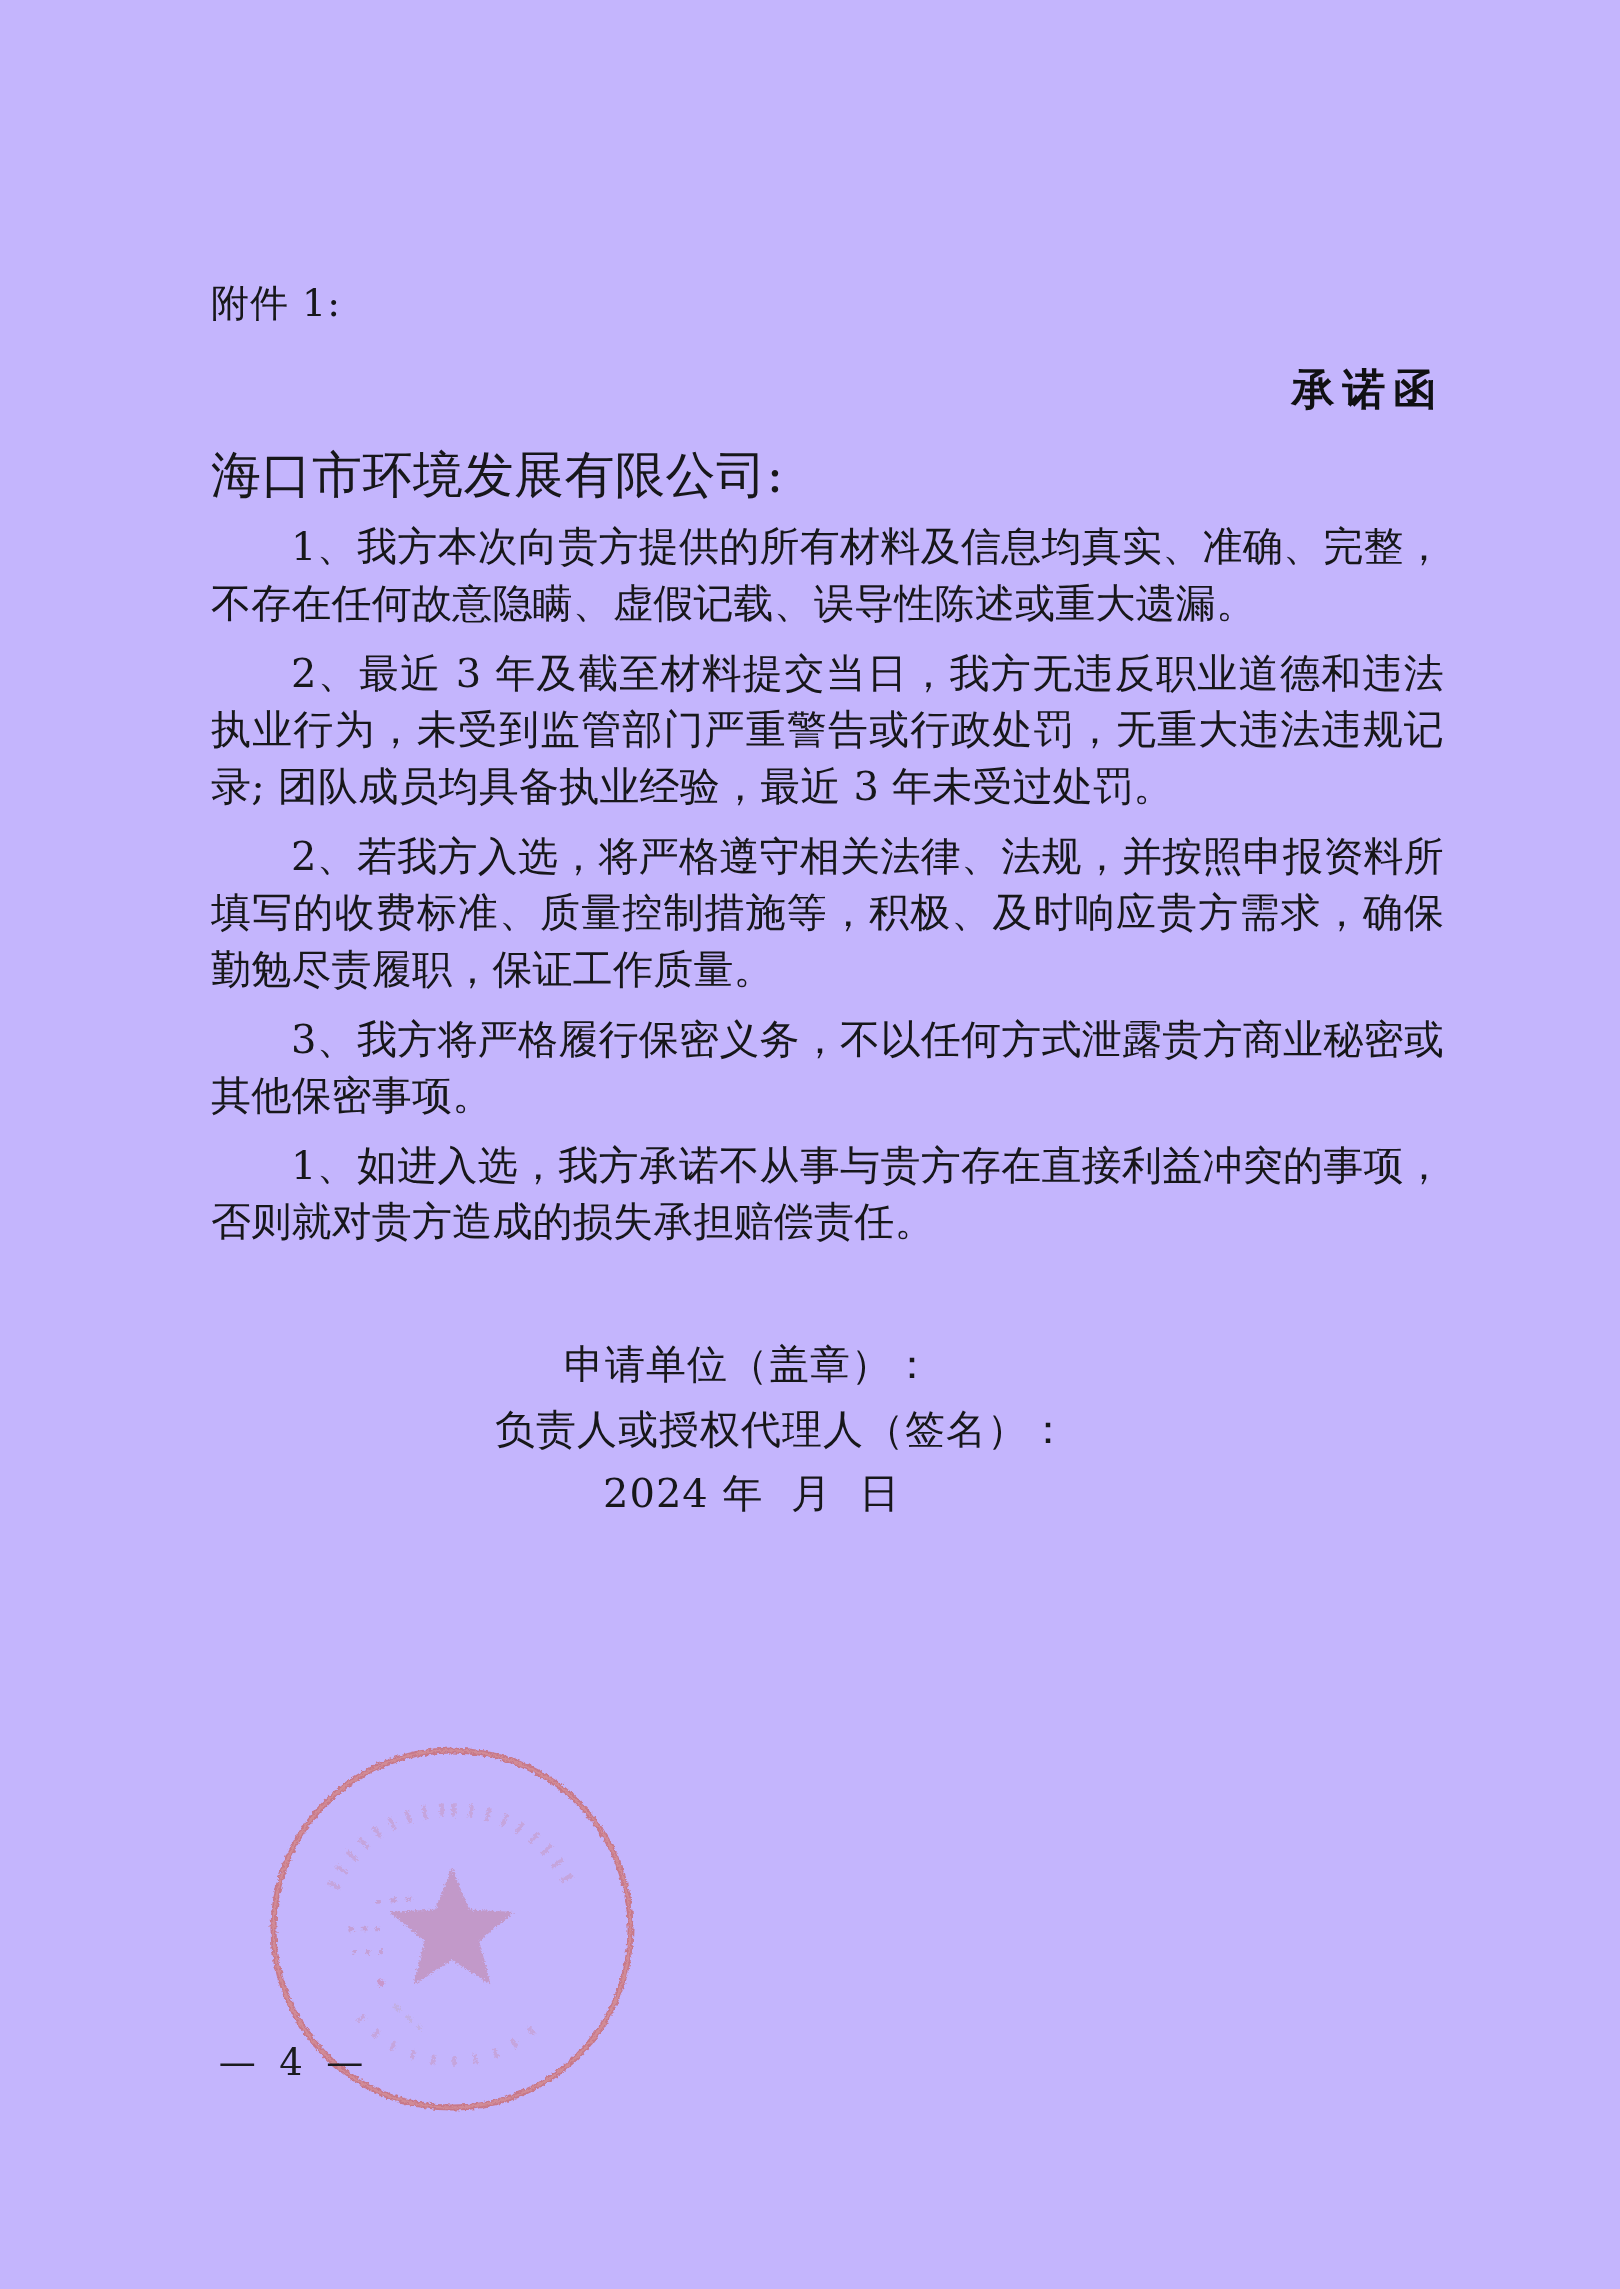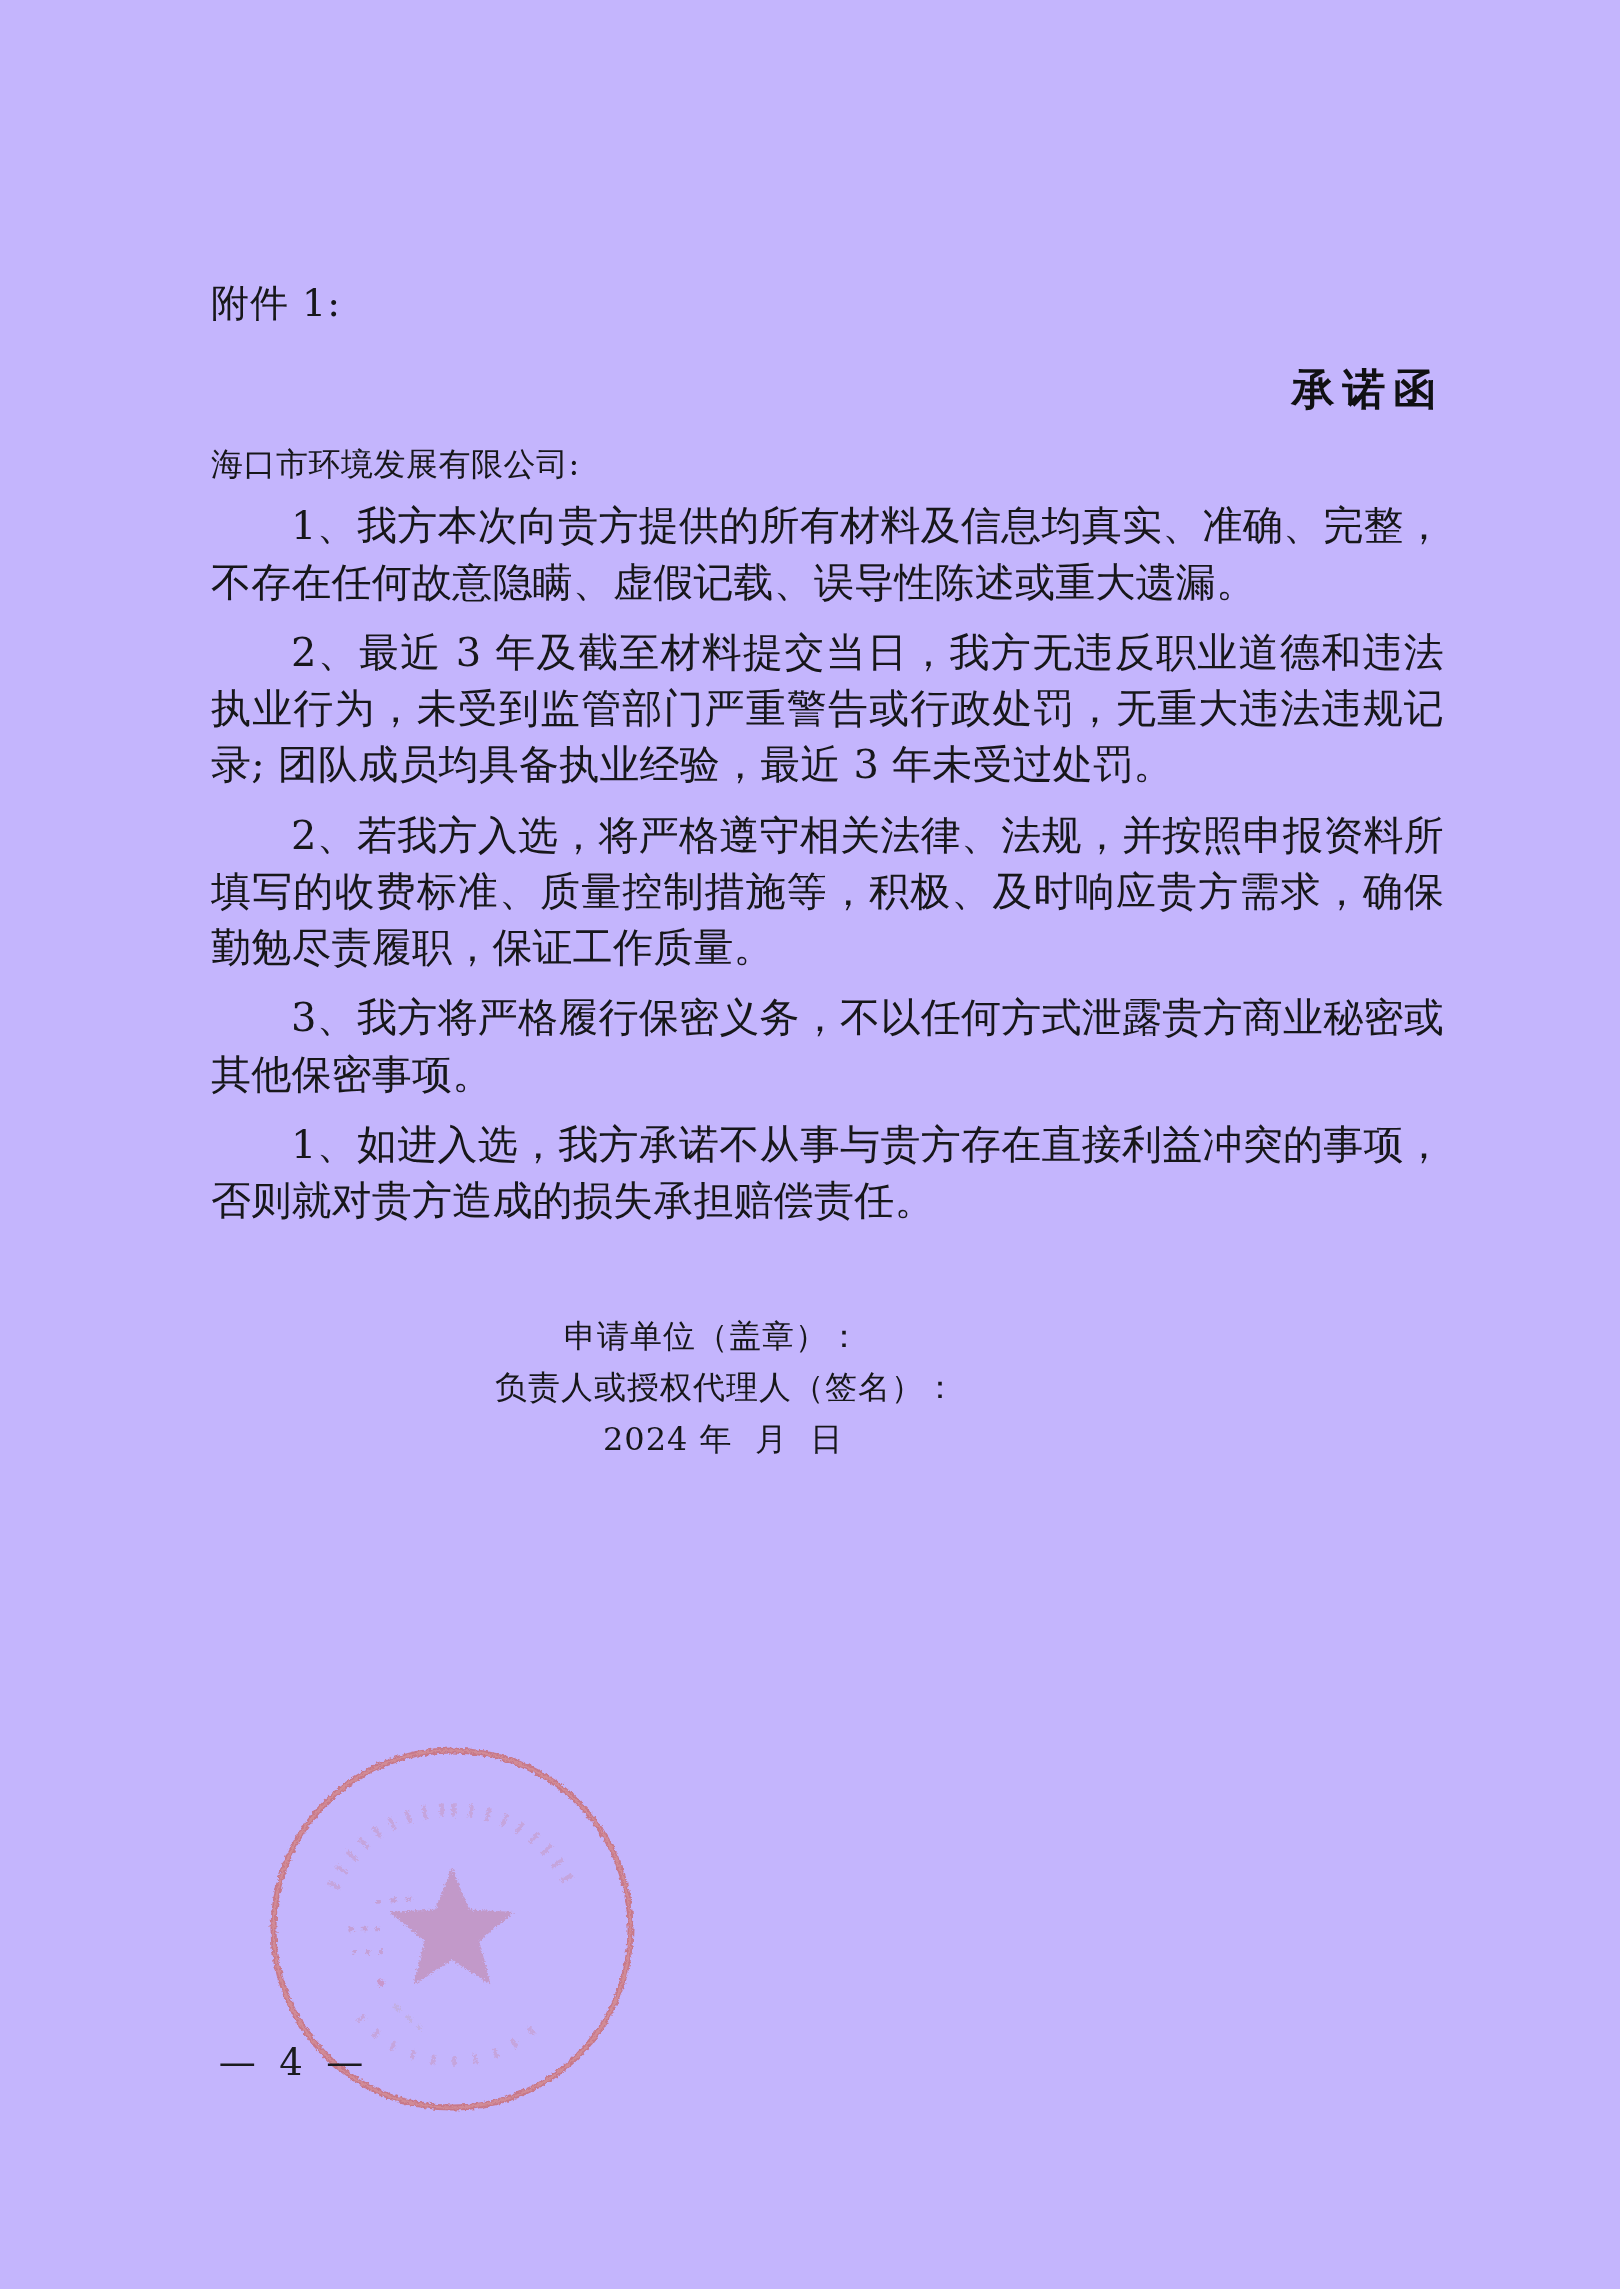--- a/index.html
+++ b/index.html
@@ -45,21 +45,21 @@
     font-weight: 700;
     letter-spacing: 7.8px;
     line-height: 1.25;
     color: #101013;
     text-indent: 7.8px;
   }
 
   .addressee {
     margin: 0;
     padding-top: 29px;
-    font-size: 32px;
+    font-size: 50px;
     line-height: 1.18;
     letter-spacing: 0.5px;
     color: #17171a;
   }
 
   .body-par {
     margin: 0;
     padding-top: 13.7px;
     font-size: 40px;
     line-height: 1.41;
@@ -69,21 +69,21 @@
     text-align: justify;
     text-justify: inter-character;
   }
   .body-par:first-of-type { padding-top: 15.7px; }
 
   
   .sign-block {
     margin: 0;
     padding-top: 82px;
     padding-left: 284px;
-    font-size: 32px;
+    font-size: 40px;
     line-height: 1.62;
     letter-spacing: 1px;
     color: #17171a;
   }
   .sign-line { white-space: pre; }
   .sign-line.indent-1 { padding-left: 69px; }
   .sign-line.indent-2 { padding-left: 0px; }
   .sign-line.indent-3 { padding-left: 108px; }
 
   

